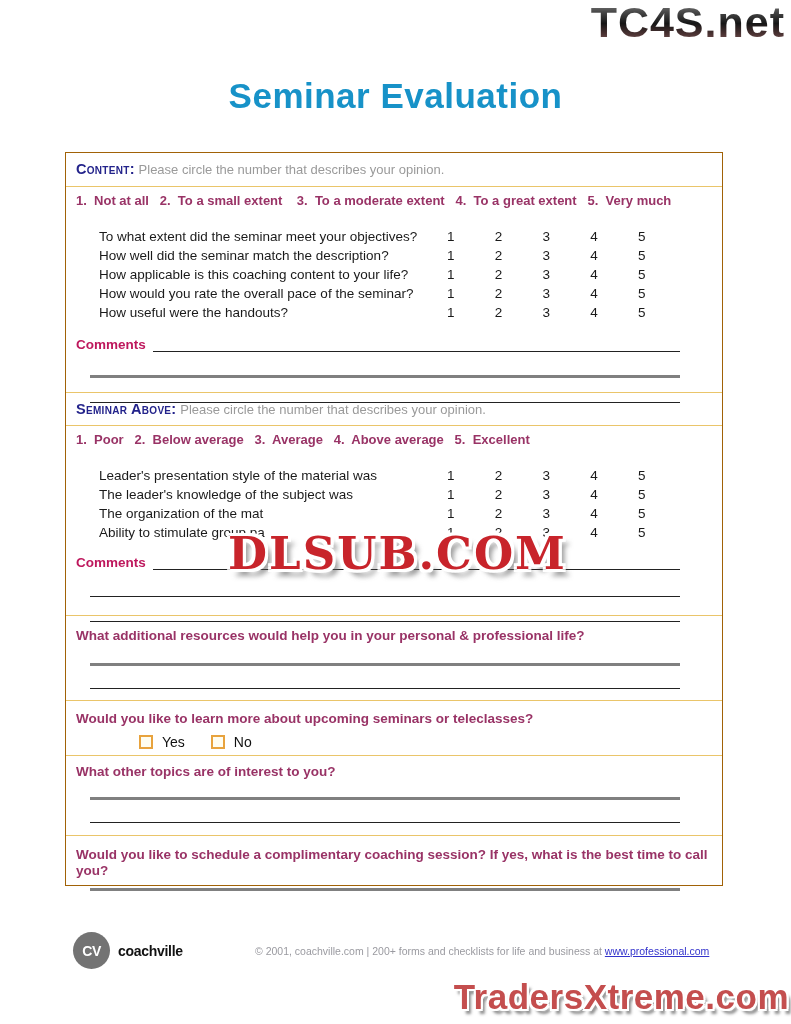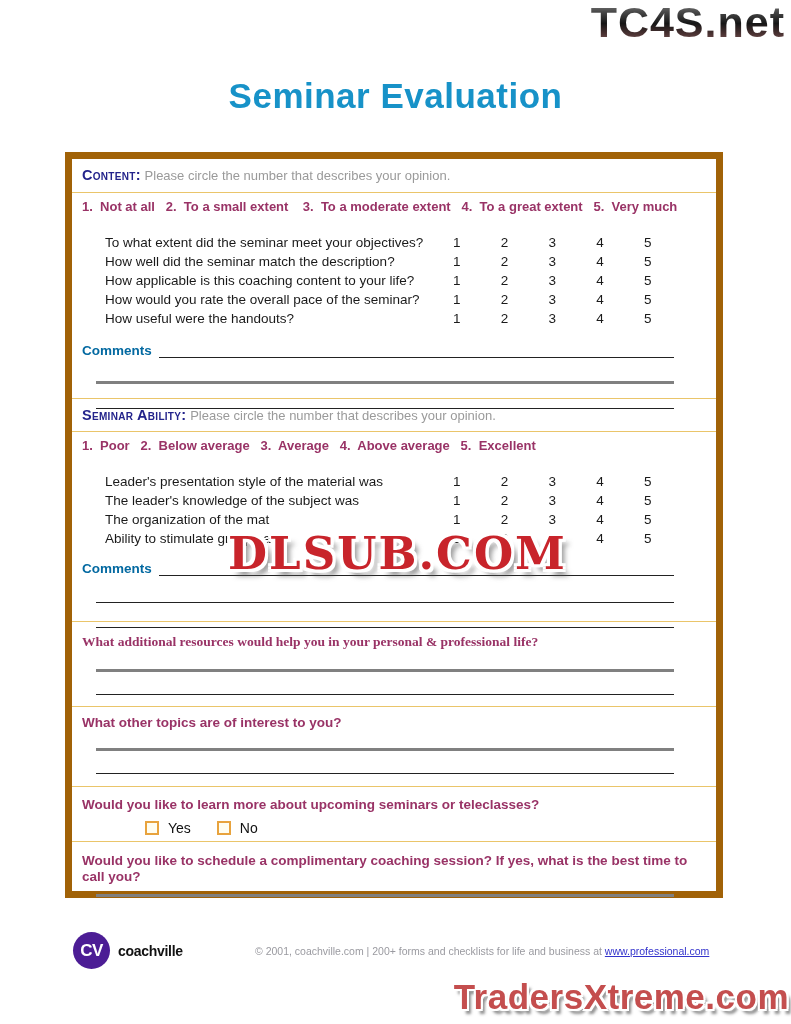--- a/index.html
+++ b/index.html
@@ -18,21 +18,21 @@
 
   .page-title {
     position:absolute; top:76px; left:0; width:100%;
     text-align:center; font-size:35px; font-weight:bold;
     color:#1792C8; letter-spacing:0.5px;
   }
 
   
   .form {
     position:absolute; left:65px; top:152px; width:658px;
-    border:7px solid #a16207; box-sizing:border-box;
+    border:1px solid #a16207; box-sizing:border-box;
     font-size:13.5px; color:#1a1a1a;
   }
   .sec { box-sizing:border-box; position:relative; }
   .sec + .sec { border-top:1px solid #EAC56A; }
 
   .sec-header { height:33px; padding:8px 10px 0; }
   .sec-heading { font-weight:bold; font-variant:small-caps; color:#23238B; font-size:14.5px; letter-spacing:0.3px; }
   .sec-instruction { color:#9A9A9A; font-size:13px; }
 
   .content-body { height:206px; }
@@ -41,21 +41,21 @@
   .scale {
     white-space:pre; font-weight:bold; color:#993366;
     font-size:13px; margin:6px 0 0 10px; line-height:16px;
   }
   .qrows { margin-top:18px; }
   .qrow { position:relative; height:19px; }
   .qtext { position:absolute; left:33px; top:2px; }
   .nums  { position:absolute; left:381px; top:2px; word-spacing:36.5px; }
 
   .comments-row { display:flex; align-items:flex-end; margin:12px 42px 0 10px; height:18px; }
-  .comments-label { font-weight:bold; color:#0369a1; font-size:13.5px; margin-right:7px; }
+  .comments-label { font-weight:bold; color:#be185d; font-size:13.5px; margin-right:7px; }
   .comments-line { flex:1; height:16px; border-bottom:1.5px solid #222; }
 
   .wline { border-bottom:1.5px solid #222; margin-left:24px; margin-right:42px; height:0; }
   .wline.gray { border-bottom:3px solid #808080; }
 
   .bq { font-weight:bold; color:#993366; font-size:13.5px; margin:0 14px 0 10px; line-height:16px; }
 
   .checkbox-row { display:flex; align-items:center; margin:7px 0 0 73px; }
   .cbox { width:14px; height:14px; border:2px solid #E8A33D; background:#FFFDF0; box-sizing:border-box; }
   .cbox-label { font-size:14px; margin:0 26px 0 9px; color:#111; }
@@ -68,22 +68,22 @@
     text-shadow:
       -3px -3px 0 #fff, 3px -3px 0 #fff, -3px 3px 0 #fff, 3px 3px 0 #fff,
       -3px 0 0 #fff, 3px 0 0 #fff, 0 -3px 0 #fff, 0 3px 0 #fff,
       6px 7px 5px rgba(90,90,90,0.6);
     margin-top: 47px;
   }
 
   
   .footer-logo { position:absolute; left:73px; top:932px; display:flex; align-items:center; }
   .cv-circle {
-    width:37px; height:37px; border-radius:50%; background:#4c1d95;
-    color:#fff; font-weight:bold; font-size:17px; letter-spacing:-0.5px;
+    width:37px; height:37px; border-radius:50%; background:#737373;
+    color:#fff; font-weight:bold; font-size:14px; letter-spacing:-0.5px;
     display:flex; align-items:center; justify-content:center;
   }
   .cv-name { font-size:14px; font-weight:bold; color:#111; margin-left:8px; letter-spacing:-0.3px; }
   .copyright { position:absolute; left:255px; top:945px; font-size:10.5px; color:#9a9aa0; }
   .copyright a { color:#3333CC; text-decoration:underline; }
 
   
   .tradersx {
     position:absolute; right:2px; top:977px;
     font-size:35px; font-weight:bold; color:#C44E4E; letter-spacing:0.5px;
@@ -133,21 +133,21 @@
     </div>
     <div class="comments-row">
       <span class="comments-label">Comments</span>
       <span class="comments-line"></span>
     </div>
     <div class="wline gray" style="margin-top:23px;"></div>
     <div class="wline" style="margin-top:24px;"></div>
   </div>
 
   <div class="sec sec-header">
-    <span class="sec-heading">Seminar Ability:</span>
+    <span class="sec-heading">Seminar Above:</span>
     <span class="sec-instruction">Please circle the number that describes your opinion.</span>
   </div>
 
   <div class="sec leader-body">
     <div class="scale">1.  Poor   2.  Below average   3.  Average   4.  Above average   5.  Excellent</div>
     <div class="qrows">
       <div class="qrow">
         <span class="qtext">Leader's presentation style of the material was</span>
         <span class="nums">1 2 3 4 5</span>
       </div>
@@ -165,42 +165,42 @@
       </div>
     </div>
     <div class="comments-row" style="margin-top:10px;">
       <span class="comments-label">Comments</span>
       <span class="comments-line"></span>
     </div>
     <div class="wline" style="margin-top:26px;"></div>
     <div class="wline" style="margin-top:24px;"></div>
   </div>
 
-  <div class="sec" style="height:85px;font-family:Liberation Serif, serif;">
+  <div class="sec" style="height:85px;">
     <div class="bq" style="padding-top:12px;">What additional resources would help you in your personal &amp; professional life?</div>
     <div class="wline gray" style="margin-top:19px;"></div>
-    <div class="wline" style="margin-top:22px;"></div>
-  </div>
-
-  <div class="sec" style="height:80px;">
-    <div class="bq" style="padding-top:8px;">What other topics are of interest to you?</div>
-    <div class="wline gray" style="margin-top:17px;"></div>
     <div class="wline" style="margin-top:22px;"></div>
   </div>
 
   <div class="sec" style="height:55px;">
     <div class="bq" style="padding-top:10px;">Would you like to learn more about upcoming seminars or teleclasses?</div>
     <div class="checkbox-row">
       <span class="cbox"></span>
       <span class="cbox-label">Yes</span>
       <span class="cbox"></span>
       <span class="cbox-label">No</span>
     </div>
   </div>
 
+  <div class="sec" style="height:80px;">
+    <div class="bq" style="padding-top:8px;">What other topics are of interest to you?</div>
+    <div class="wline gray" style="margin-top:17px;"></div>
+    <div class="wline" style="margin-top:22px;"></div>
+  </div>
+
   <div class="sec" style="height:50px;">
     <div class="bq" style="padding-top:11px;">Would you like to schedule a complimentary coaching session? If yes, what is the best time to call you?</div>
     <div class="wline gray" style="margin-top:9px;"></div>
   </div>
 
 </div>
 
 <div class="dlsub">DLSUB.COM</div>
 
 <div class="footer-logo">

